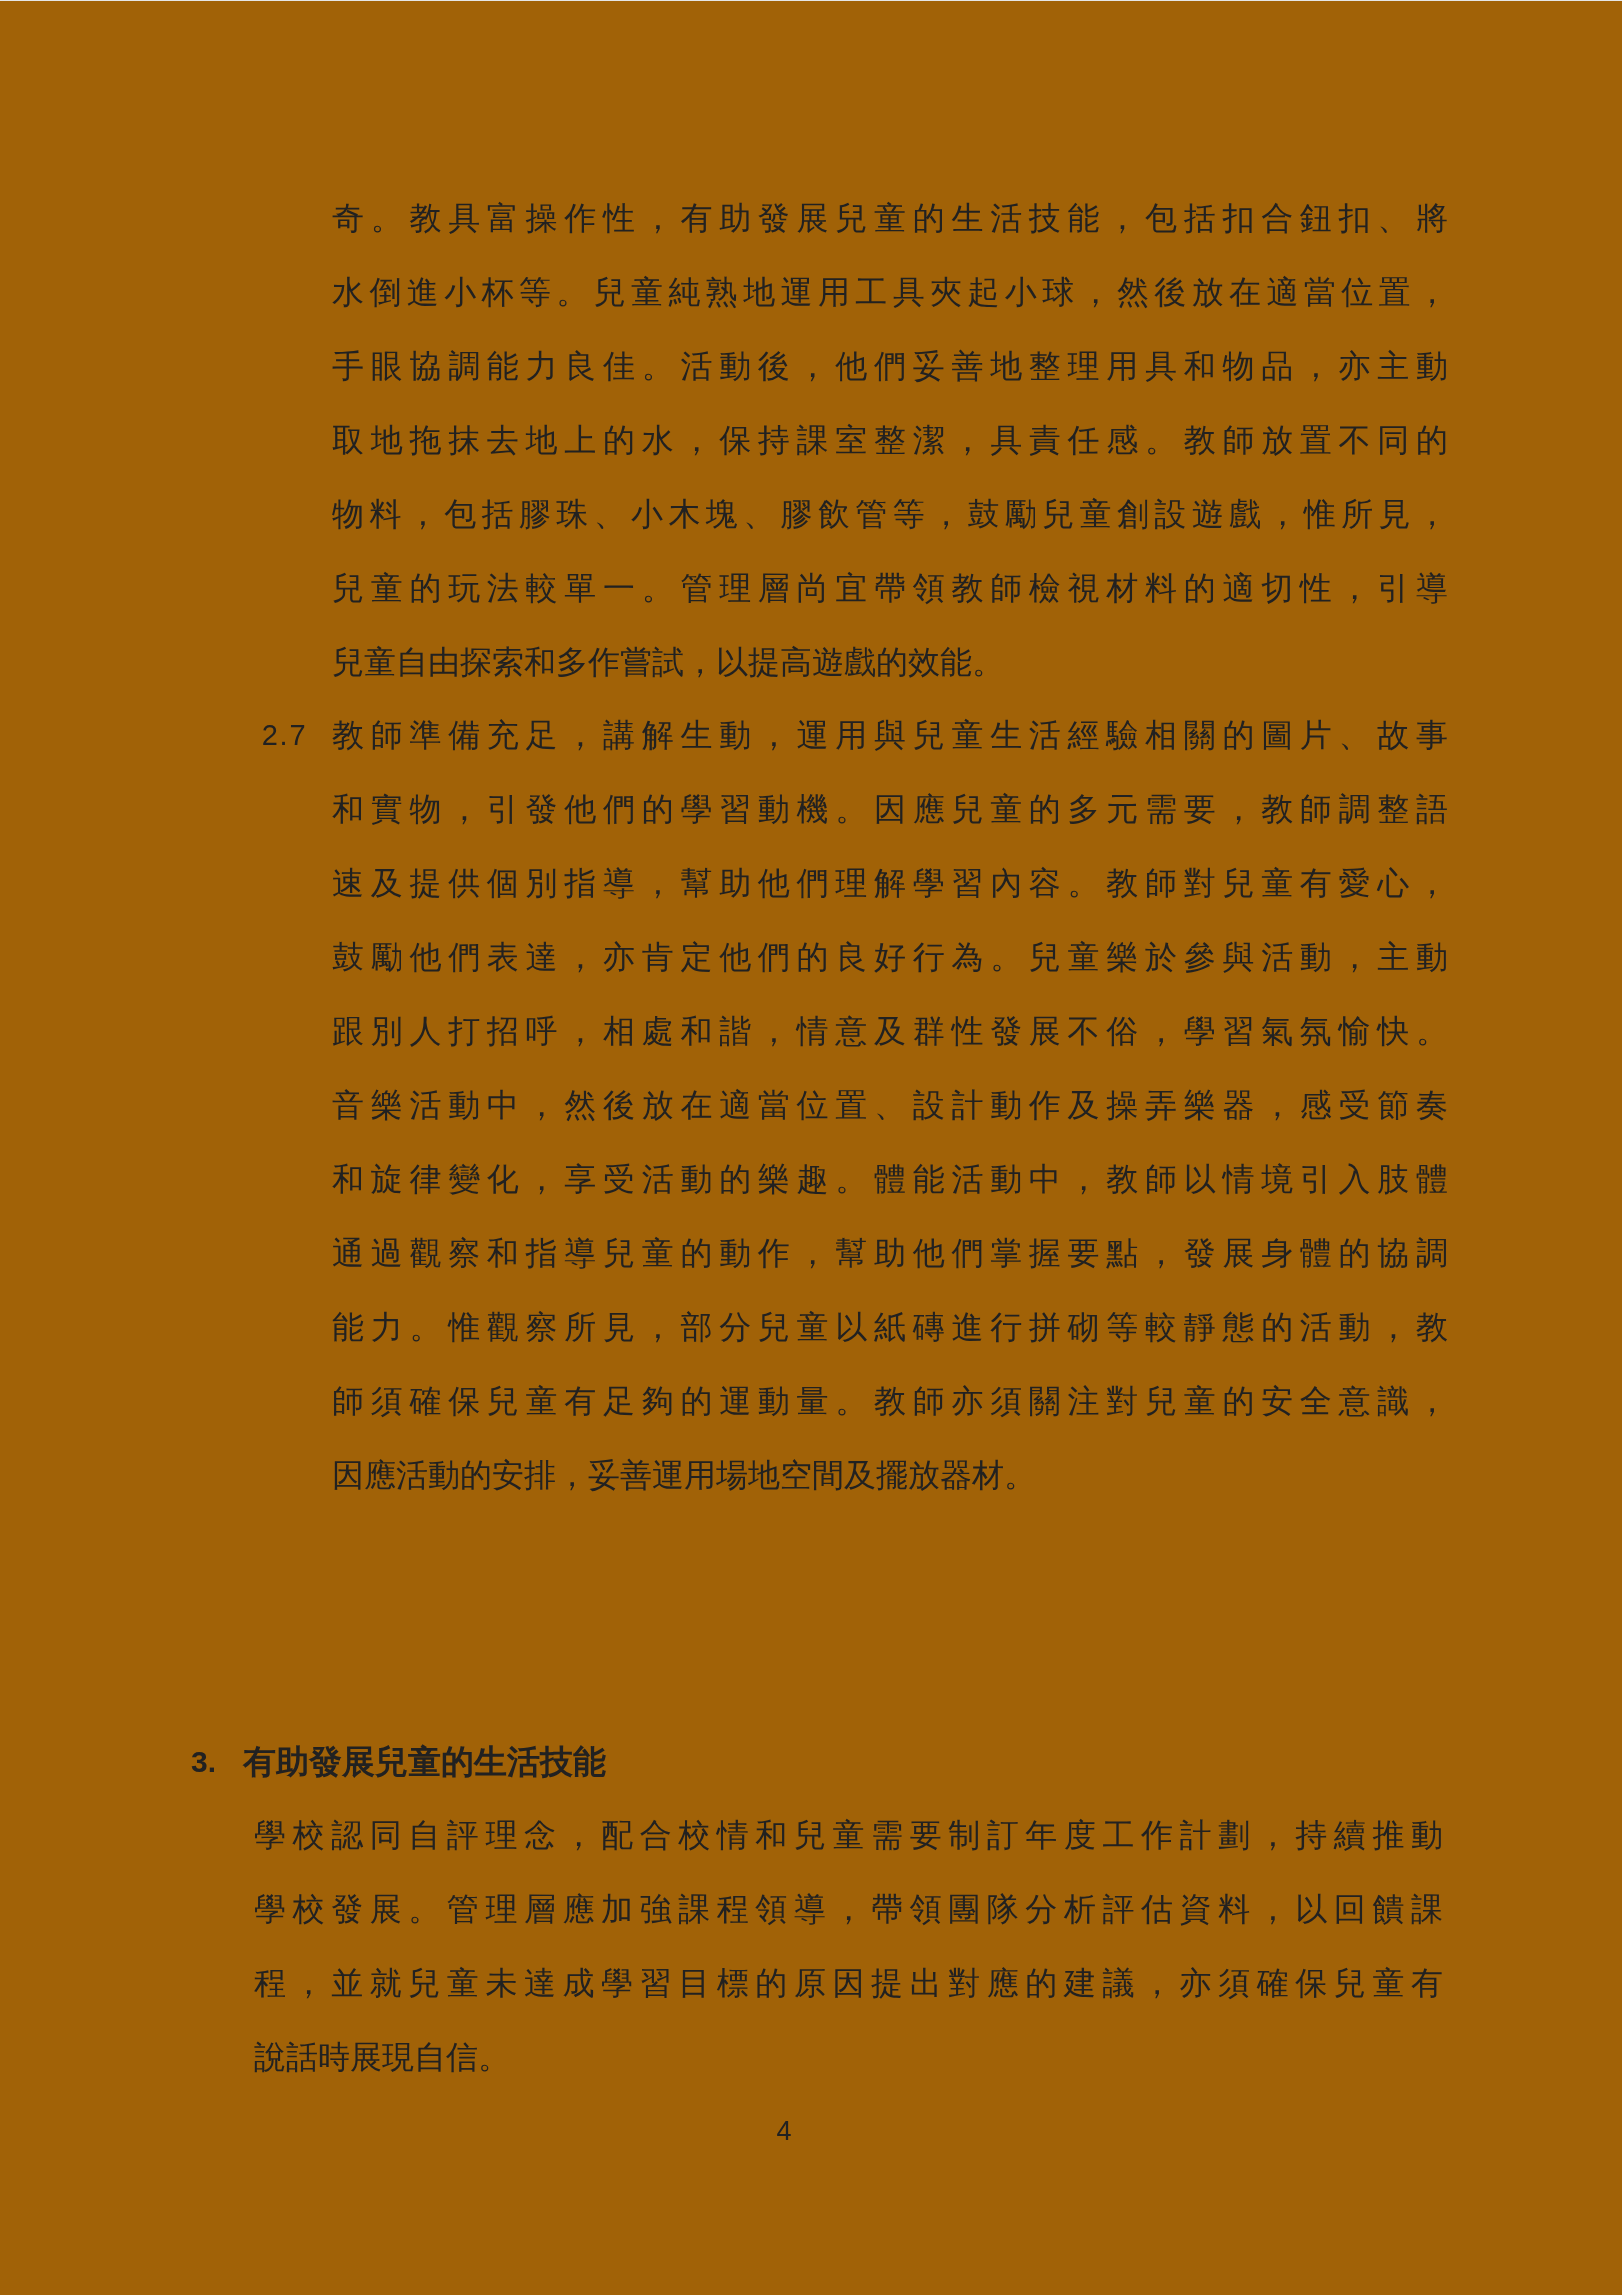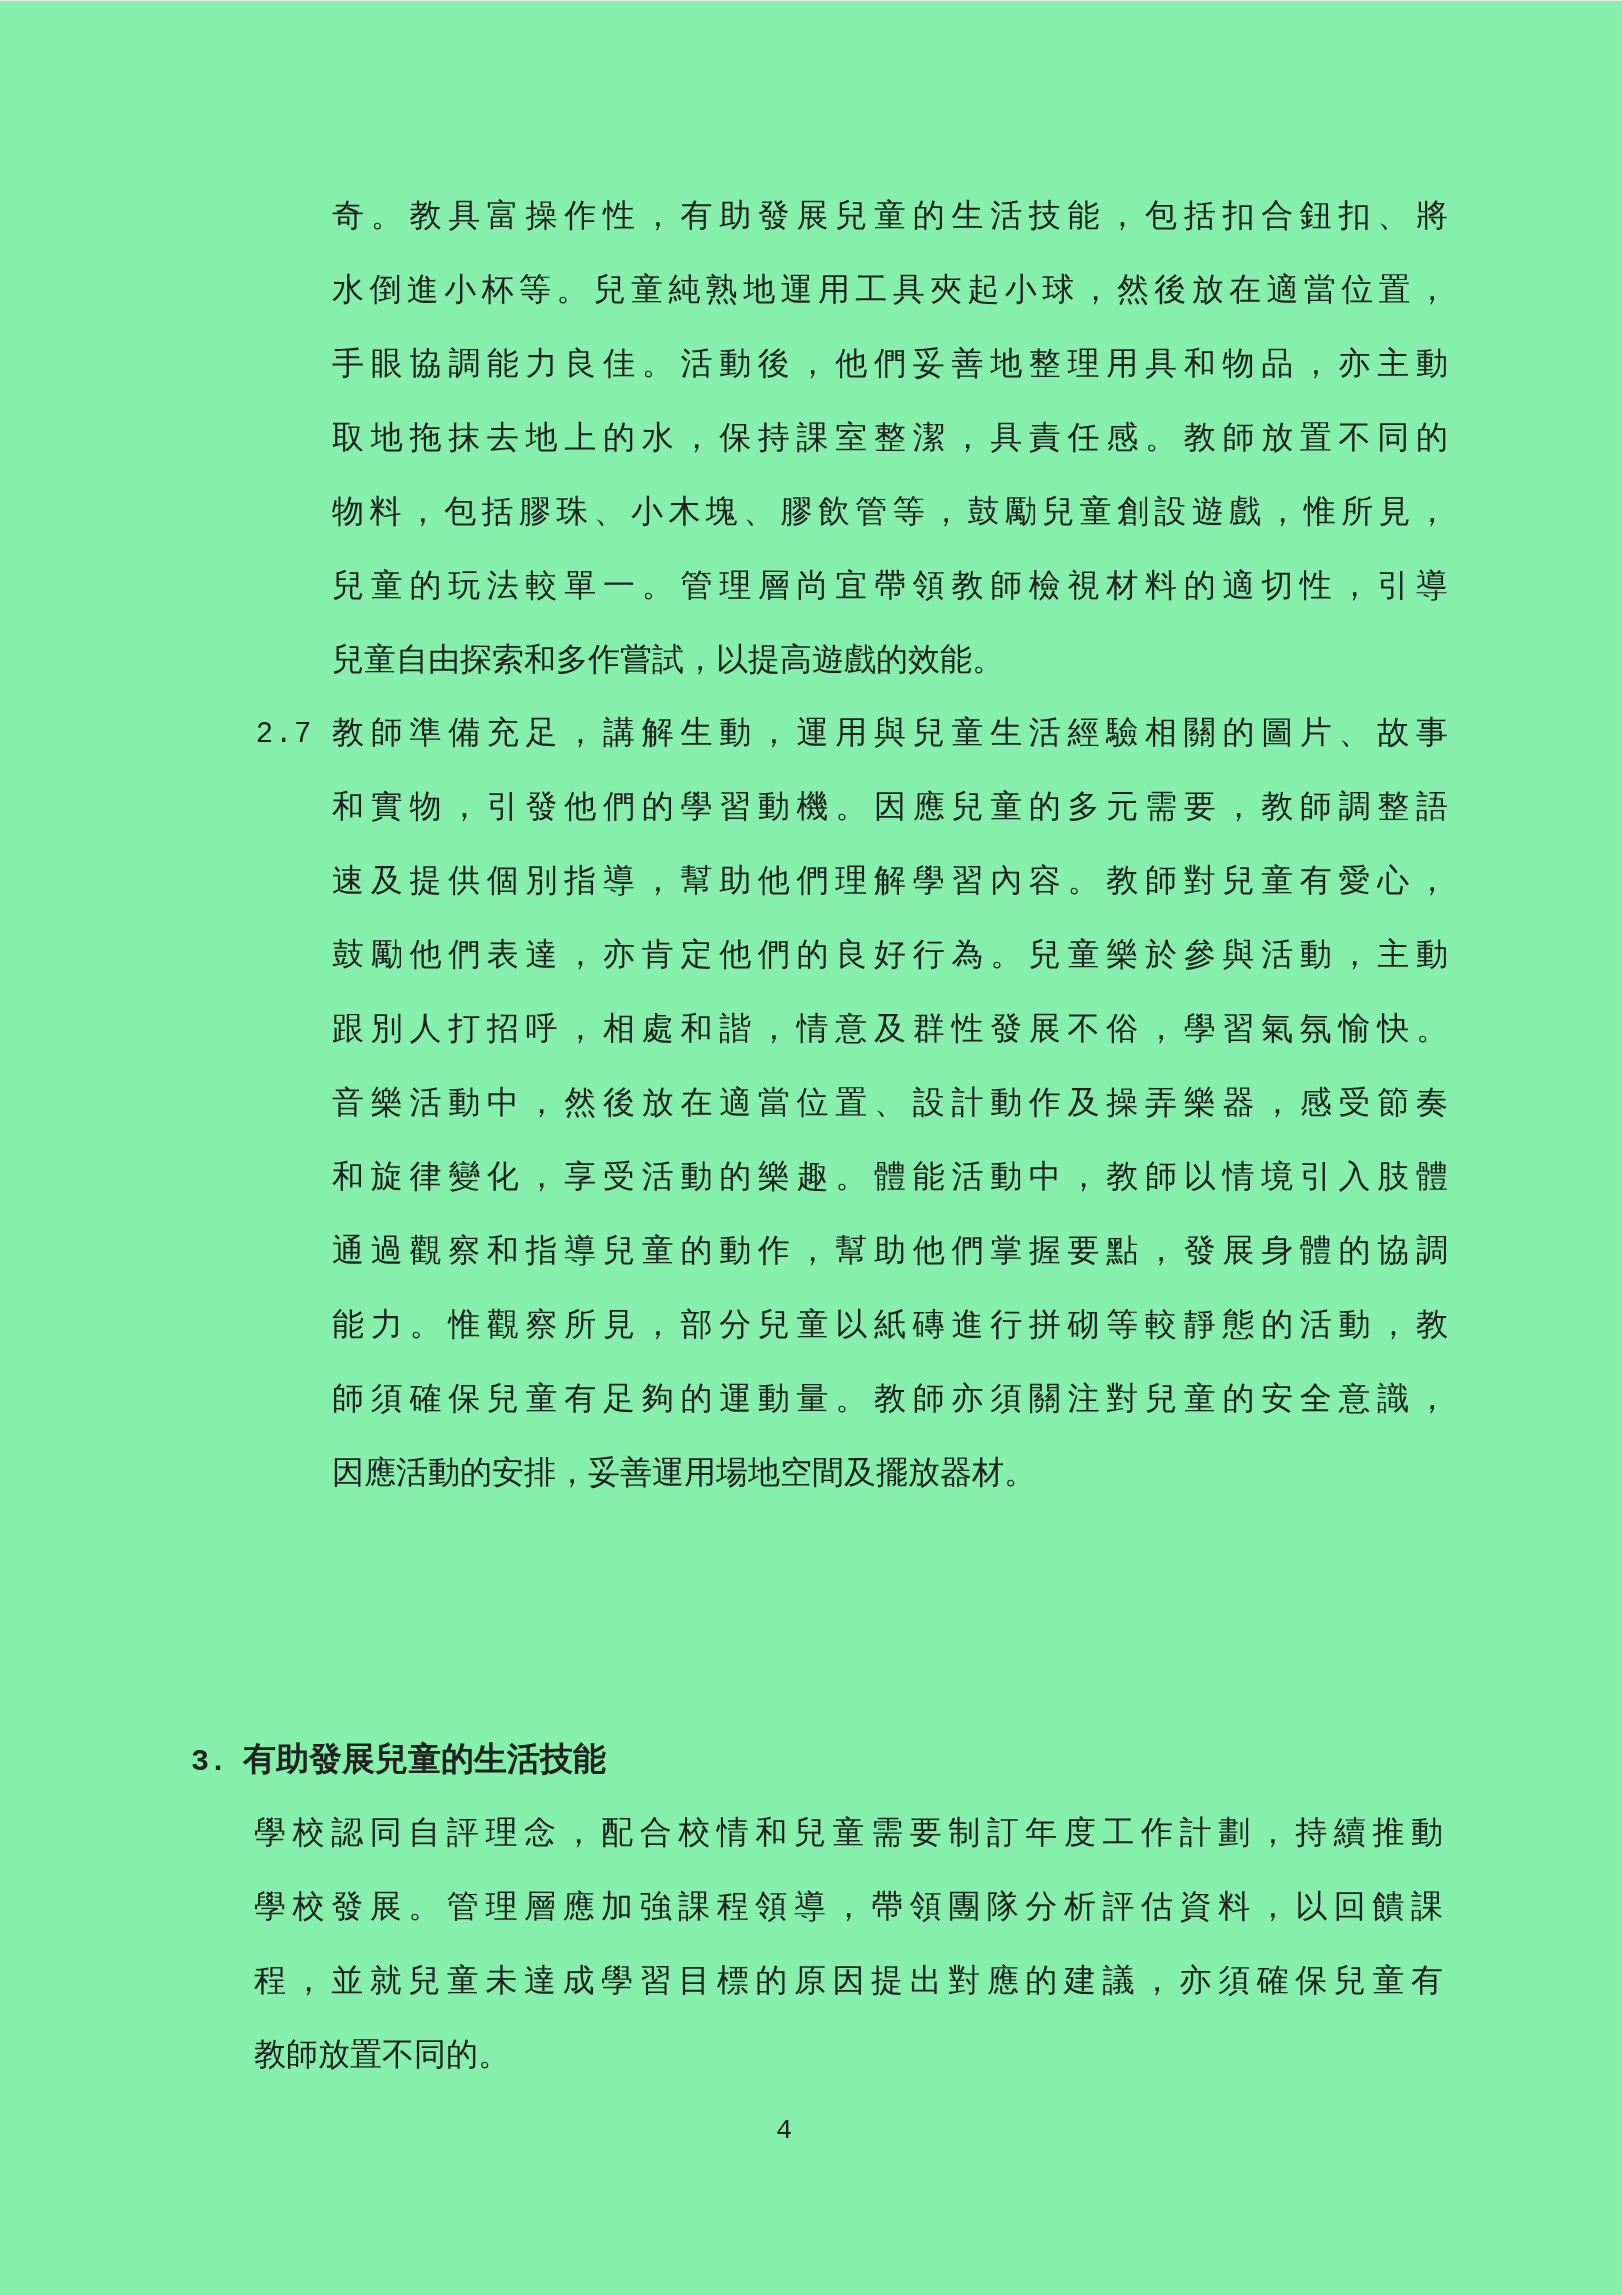--- a/index.html
+++ b/index.html
@@ -4,22 +4,22 @@
 <style>
   html, body {
     margin: 0;
     padding: 0;
     background: #f2f2f2;
   }
   .page {
     position: relative;
     width: 1623px;
     height: 2295px;
-    background: #86efac;
-    font-family: Liberation Mono, monospace;
+    background: #a16207;
+    font-family: Liberation Sans, sans-serif;
     color: #212121;
     overflow: hidden;
     border-top: 0.9px solid #e6e6e6;
   }
   .textblock {
     position: absolute;
     font-size: 32px;
     line-height: 74px;
   }
   .line {
@@ -120,19 +120,19 @@
 
   <div class="textblock block-heading">
     <span class="section-number">3.</span>
     <span>有助發展兒童的生活技能</span>
   </div>
 
   <div class="textblock block-sec3">
     <div class="line jline">學校認同自評理念，配合校情和兒童需要制訂年度工作計劃，持續推動</div>
     <div class="line jline">學校發展。管理層應加強課程領導，帶領團隊分析評估資料，以回饋課</div>
     <div class="line jline">程，並就兒童未達成學習目標的原因提出對應的建議，亦須確保兒童有</div>
-    <div class="line lline">教師放置不同的。</div>
+    <div class="line lline">說話時展現自信。</div>
   </div>
 
   <div class="page-number">4</div>
 
 </div>
 
 
 </body></html>

